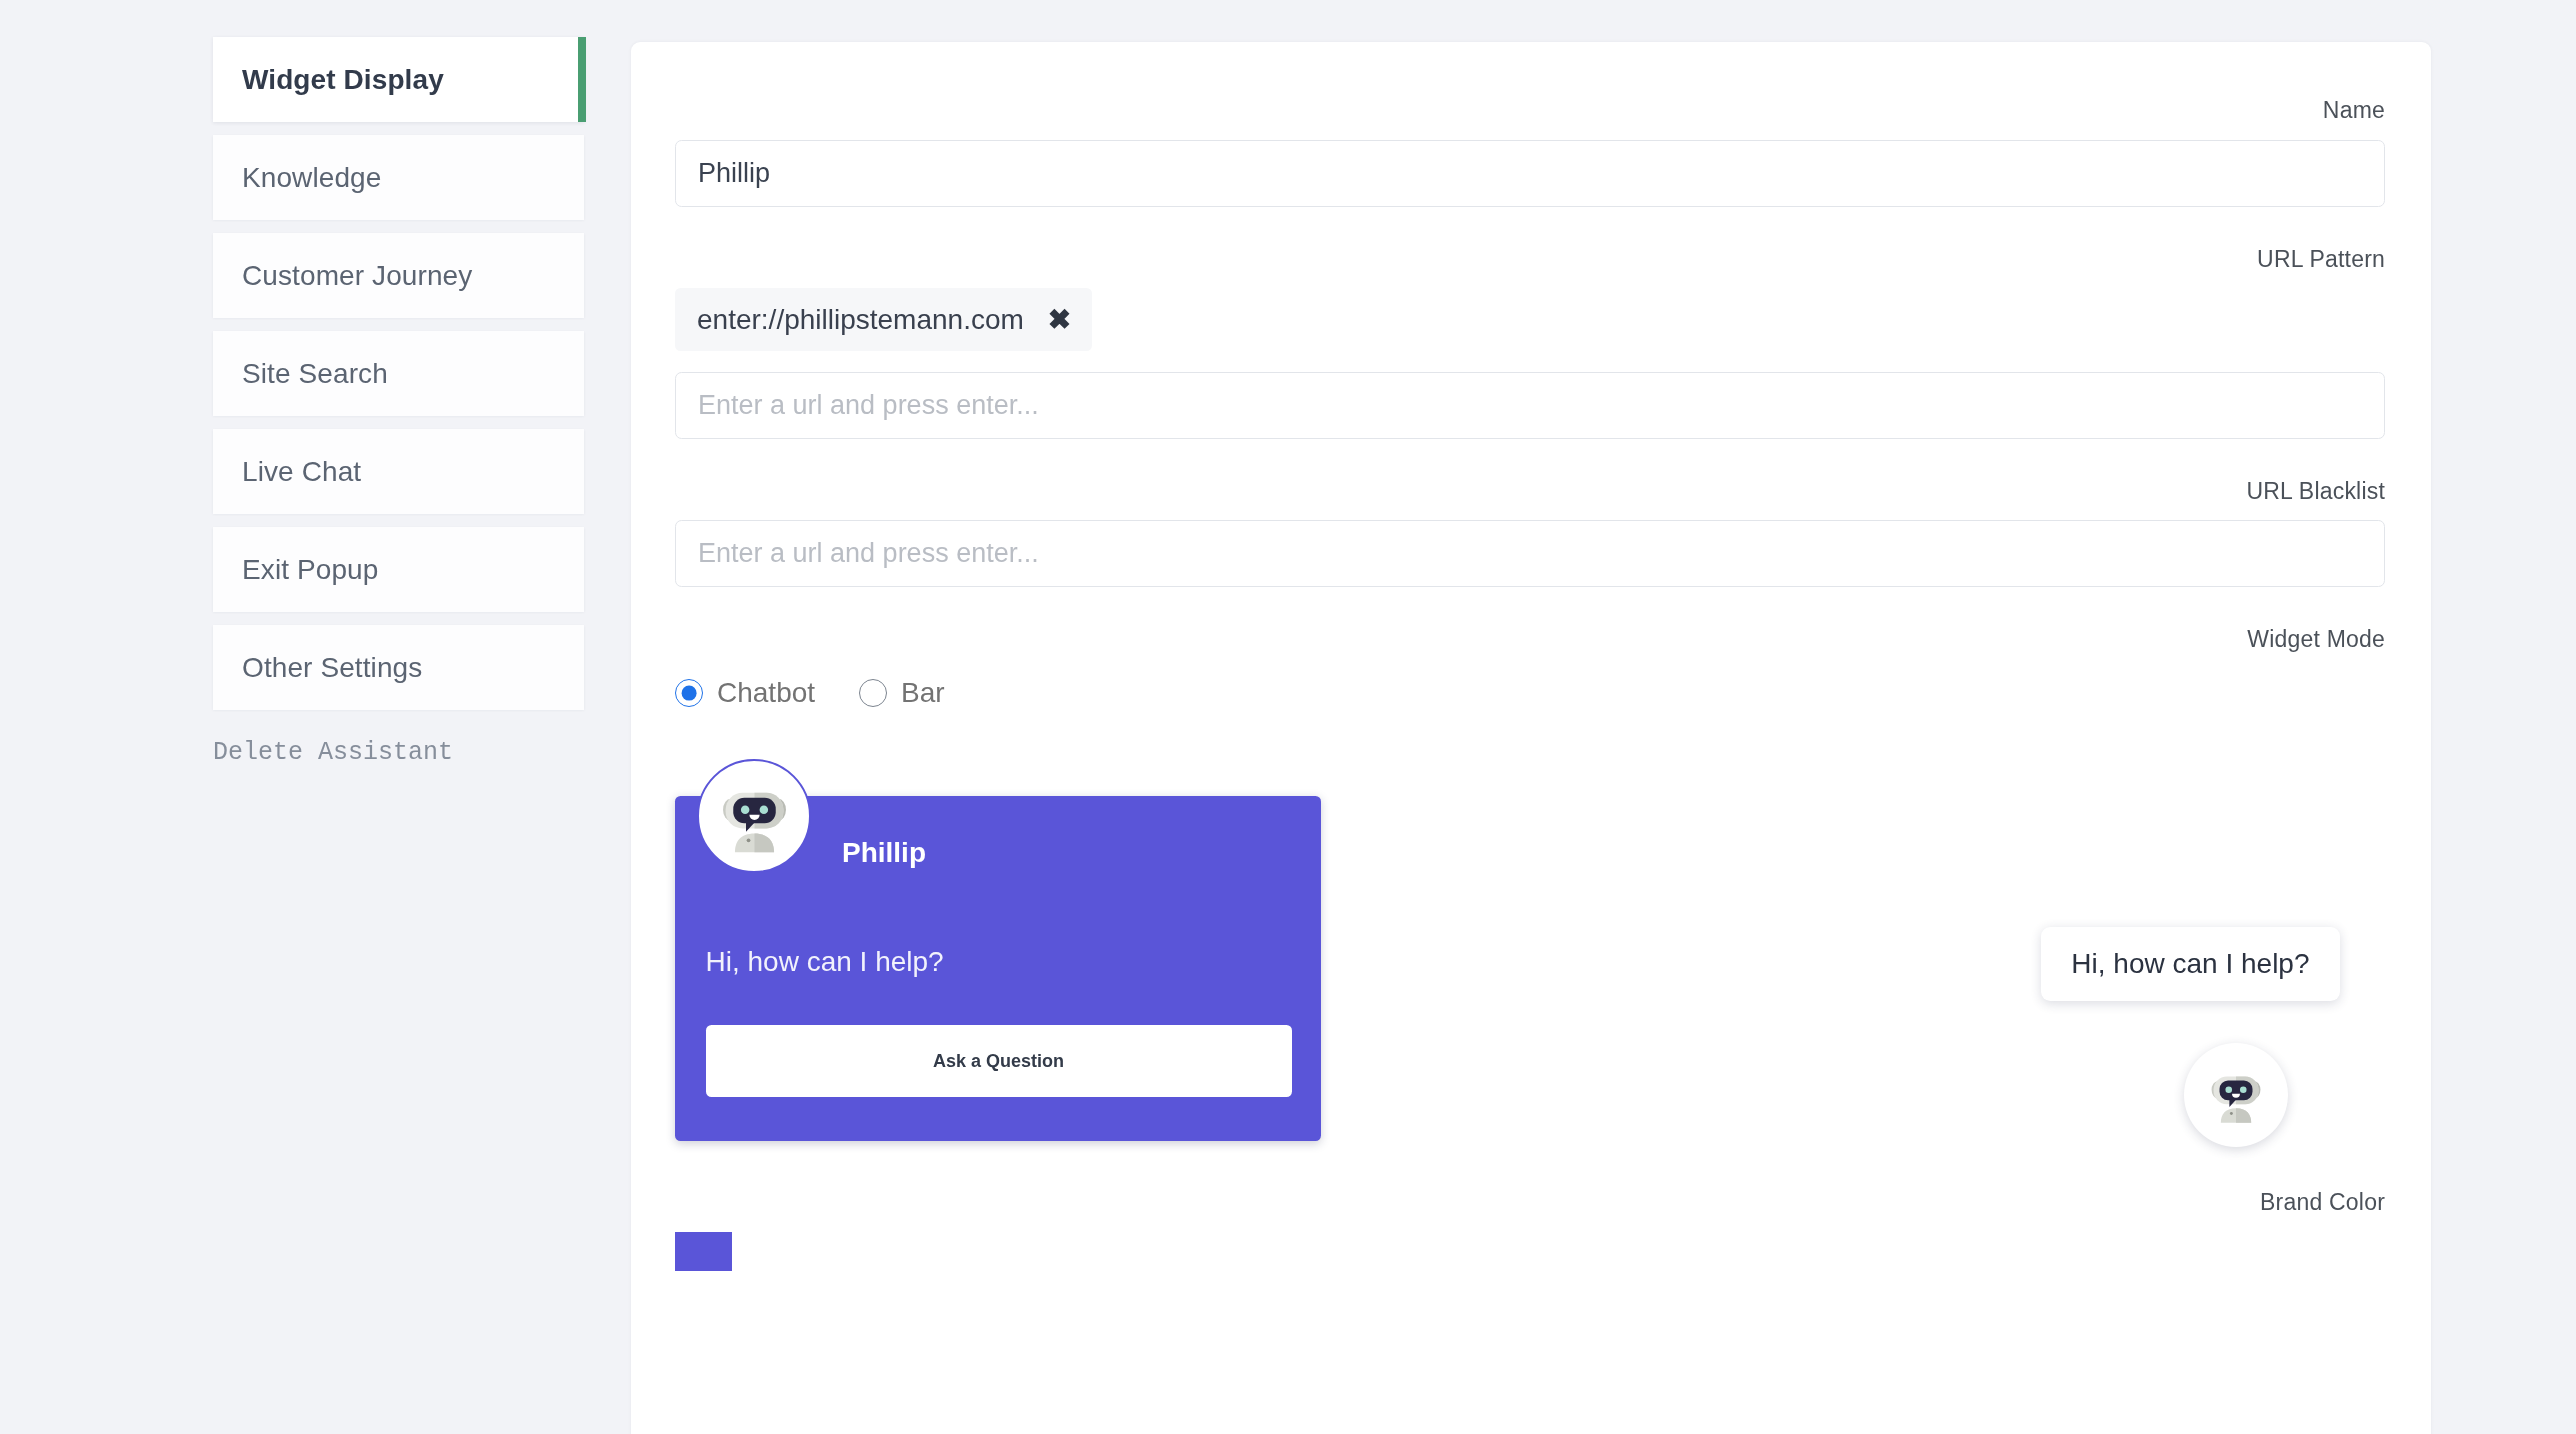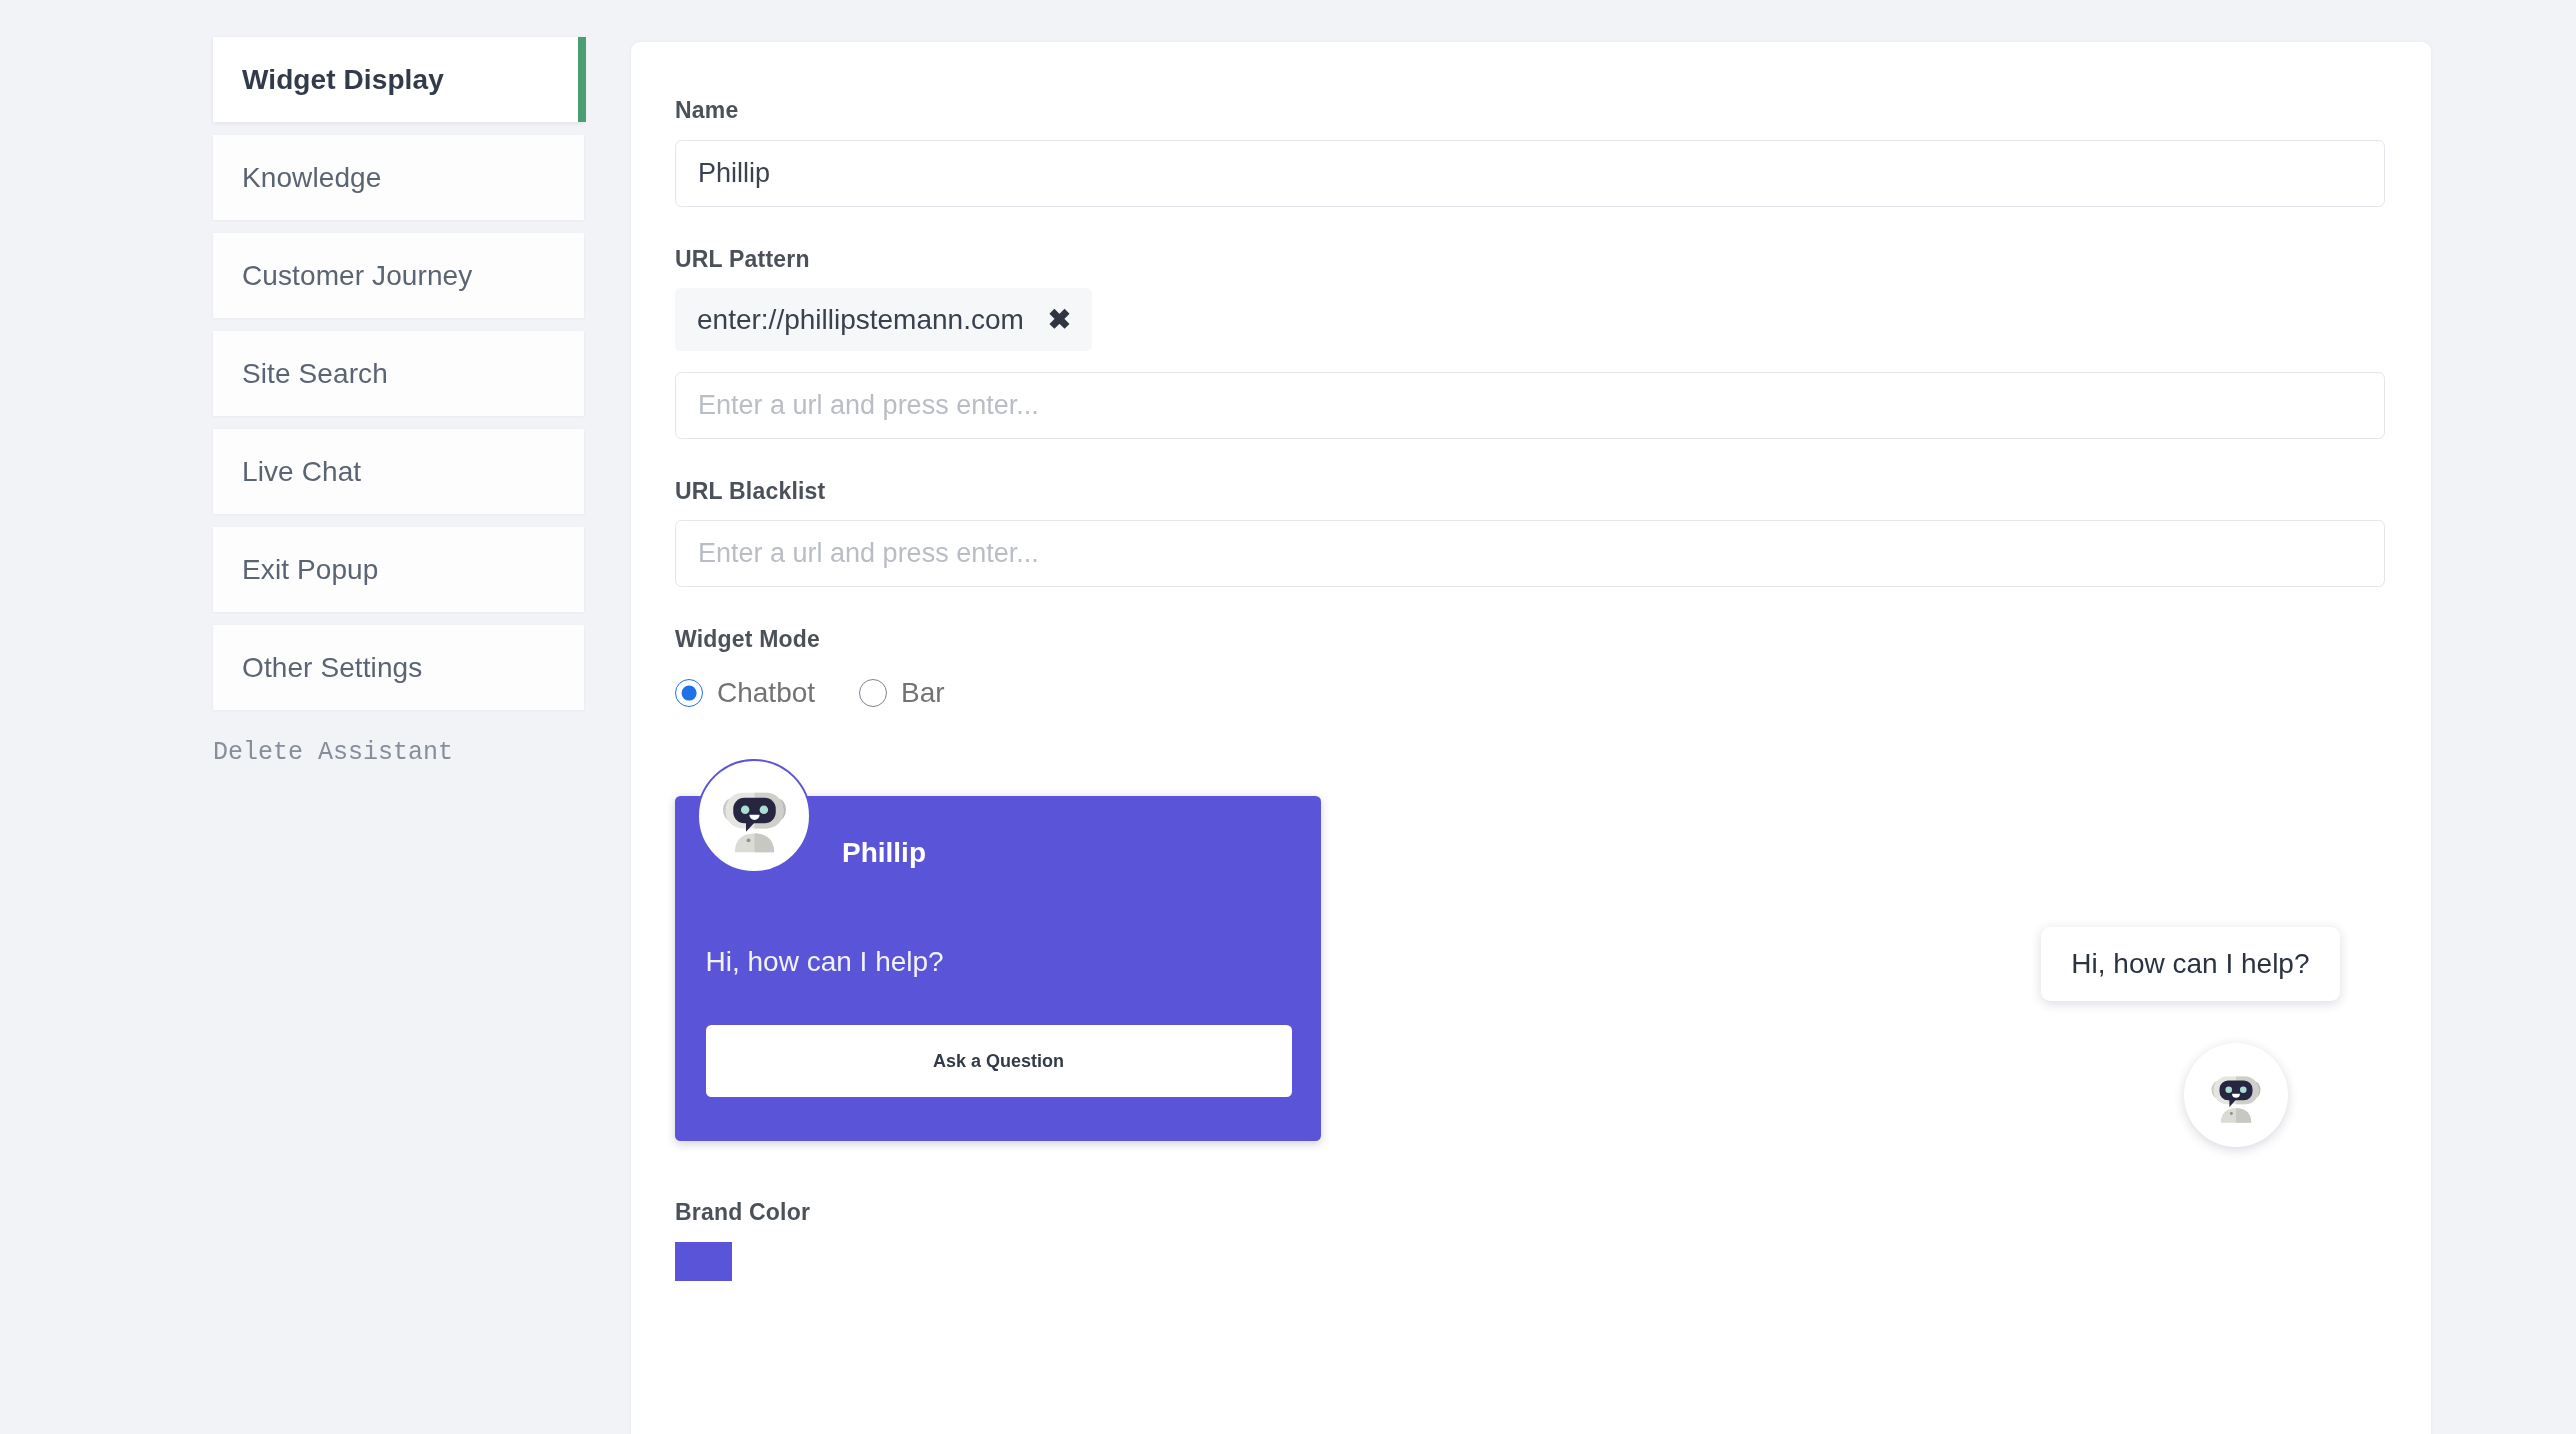--- a/index.html
+++ b/index.html
@@ -94,24 +94,25 @@
 
   .form-area {
     position: absolute;
     left: 44px;
     top: 55px;
     width: 1710px;
   }
 
   .field-label {
     font-size: 23px;
-    font-weight: bold;
+    font-weight: normal;
     color: #4b5159;
     letter-spacing: 0.2px;
     margin-bottom: 15.7px;
+    text-align: right;
   }
 
   .text-input {
     width: 1710px;
     height: 67px;
     border: 0.9px solid #e2e5ea;
     border-radius: 6.5px;
     background: #ffffff;
     font-family: "Liberation Sans", sans-serif;
     font-size: 27px;
@@ -291,21 +292,21 @@
     background: #ffffff;
     box-shadow: 0 2.8px 11px rgba(40,45,80,0.18);
     display: flex;
     align-items: center;
     justify-content: center;
     overflow: hidden;
     cursor: pointer;
   }
 
   
-  .brand-block { margin-top: 32px; }
+  .brand-block { margin-top: 22px; }
 
   .color-swatch {
     width: 57px;
     height: 39px;
     background: #5a55d8;
     cursor: pointer;
   }
 </style>
 </head>
 <body>

